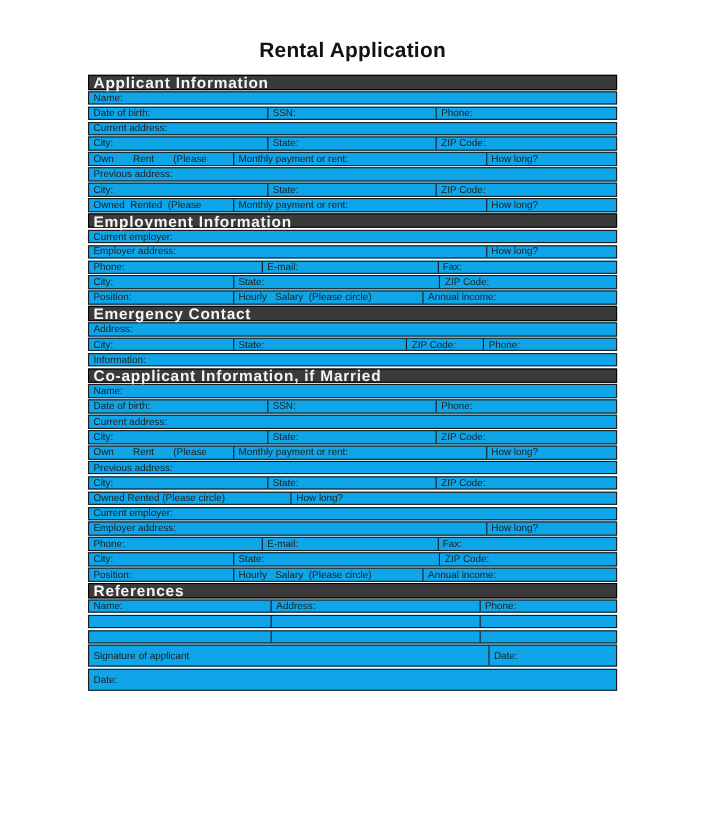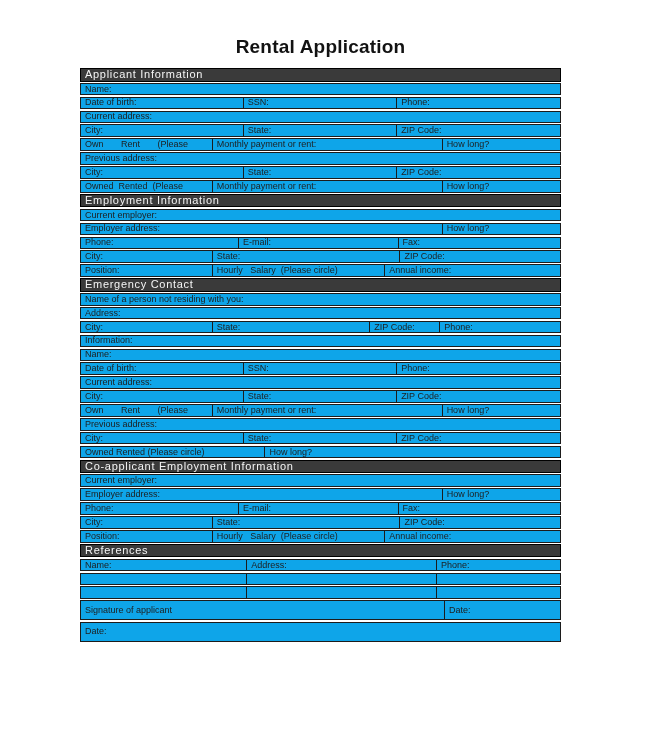--- a/index.html
+++ b/index.html
@@ -4,21 +4,21 @@
 <style>
   html,body{margin:0;padding:0;background:#ffffff;}
   .page{position:relative;width:650px;height:741px;background:#ffffff;overflow:hidden;
         font-family:"Liberation Sans",sans-serif;}
   .title{position:absolute;top:36px;left:80px;width:481px;margin:0;text-align:center;
          font-size:19px;font-weight:700;color:#121212;letter-spacing:0.2px;}
   .form{position:absolute;top:68px;left:80px;width:481px;}
   .sec-header{box-sizing:border-box;height:13.5px;margin-bottom:1.3px;
               background:var(--header-bg,#3a3a3a);border:1px solid #000;
               display:flex;align-items:center;padding-left:4px;}
-  .sec-title{color:var(--header-text,#f5f5f5);font-size:11px;font-weight:400;
+  .sec-title{color:var(--header-text,#f5f5f5);font-size:14px;font-weight:700;
              letter-spacing:0.7px;line-height:1;white-space:pre;}
   .row{box-sizing:border-box;height:12.6px;margin-bottom:1.3px;
        border:1px solid var(--border,#1c1c1c);display:flex;background:#0ea5e9;}
   .row.sig{height:20px;margin-bottom:1.6px;text-align:right;}
   .cell{box-sizing:border-box;height:100%;border-right:1px solid var(--border,#1c1c1c);
         display:flex;align-items:center;padding-left:4px;overflow:hidden;}
   .cell:last-child{border-right:none;}
   .lab{font-size:9px;color:var(--text,#1e1e1e);white-space:pre;line-height:1;}
   .auth{box-sizing:border-box;margin-top:2.5px;margin-bottom:3px;
         border:1px solid var(--border,#1c1c1c);padding:3px 5px 2px 5px;
@@ -150,25 +150,20 @@
         </div>
         <div class="cell" style="width: 36.5%;">
           <span class="lab">Annual income:</span>
         </div>
       </div>
       <div class="sec-header">
         <span class="sec-title">Emergency Contact</span>
       </div>
       <div class="row">
         <div class="cell" style="width: 100%;">
-          <span class="lab">Name of a person not residing with you:</span>
-        </div>
-      </div>
-      <div class="row">
-        <div class="cell" style="width: 100%;">
           <span class="lab">Address:</span>
         </div>
       </div>
       <div class="row">
         <div class="cell" style="width: 27.5%;">
           <span class="lab">City:</span>
         </div>
         <div class="cell" style="width: 32.9%;">
           <span class="lab">State:</span>
         </div>
@@ -176,20 +171,23 @@
           <span class="lab">ZIP Code:</span>
         </div>
         <div class="cell" style="width: 25%;">
           <span class="lab">Phone:</span>
         </div>
       </div>
       <div class="row">
         <div class="cell" style="width: 100%;">
           <span class="lab">Information:</span>
         </div>
+      </div>
+      <div class="sec-header">
+        <span class="sec-title">Co-applicant Information, if Married</span>
       </div>
       <div class="row">
         <div class="cell" style="width: 100%;">
           <span class="lab">Name:</span>
         </div>
       </div>
       <div class="row">
         <div class="cell" style="width: 34%;">
           <span class="lab">Date of birth:</span>
         </div>
@@ -243,23 +241,20 @@
           <span class="lab">ZIP Code:</span>
         </div>
       </div>
       <div class="row">
         <div class="cell" style="width: 38.5%;">
           <span class="lab">Owned Rented (Please circle)</span>
         </div>
         <div class="cell" style="width: 23%;">
           <span class="lab">How long?</span>
         </div>
-      </div>
-      <div class="sec-header">
-        <span class="sec-title">Co-applicant Employment Information</span>
       </div>
       <div class="row">
         <div class="cell" style="width: 100%;">
           <span class="lab">Current employer:</span>
         </div>
       </div>
       <div class="row">
         <div class="cell" style="width: 75.5%;">
           <span class="lab">Employer address:</span>
         </div>

